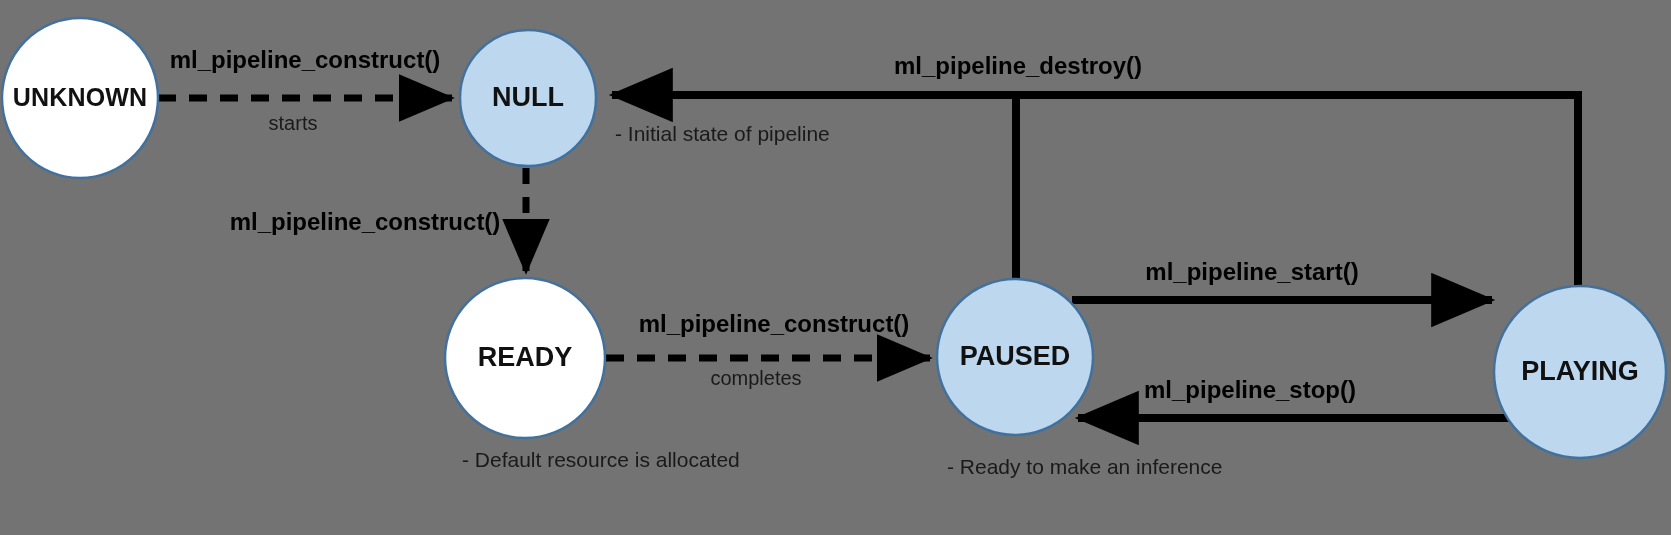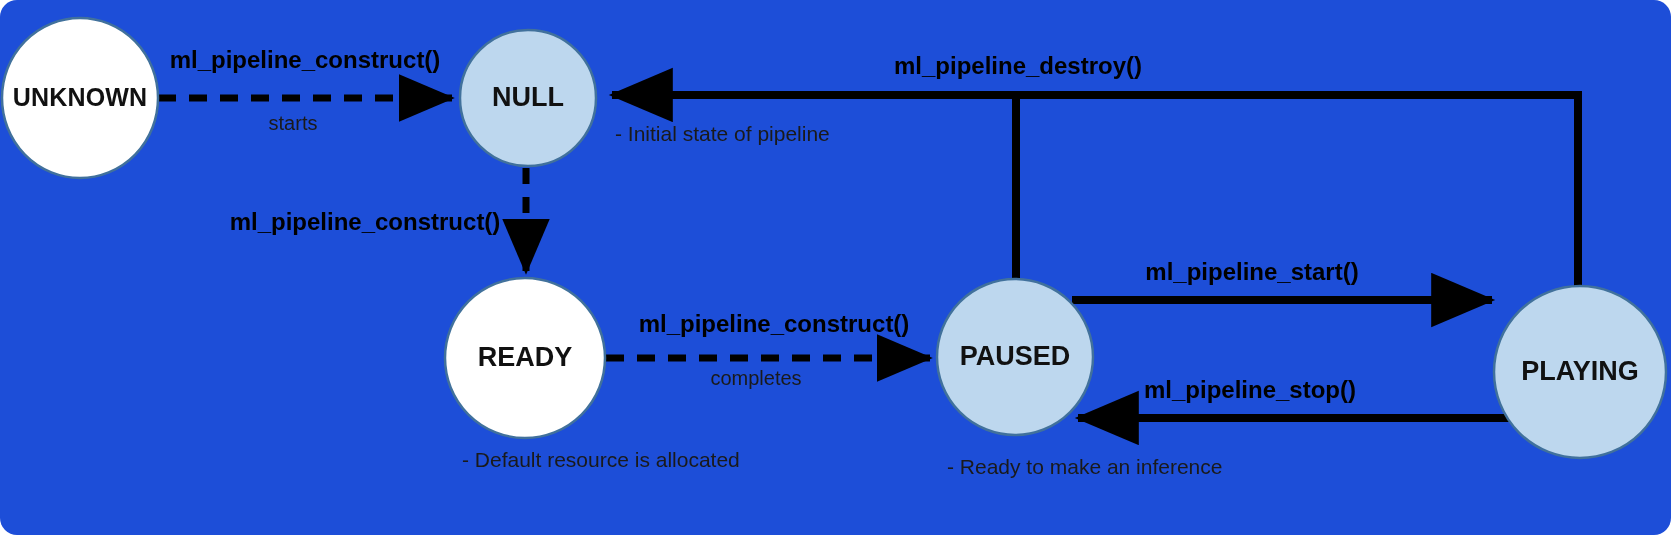--- a/index.html
+++ b/index.html
@@ -7,23 +7,22 @@
     padding: 0;
     background: #ffffff;
   }
   body {
     font-family: "Liberation Sans", sans-serif;
   }
   #stage {
     position: relative;
     width: 1671px;
     height: 535px;
-    background: #1d4ed8;
+    background: #737373;
     overflow: hidden;
-    border-radius: 17px;
   }
   #diagram-svg {
     position: absolute;
     left: 0;
     top: 0;
     width: 1671px;
     height: 535px;
   }
   .node-label {
     font-family: "Liberation Sans", sans-serif;

